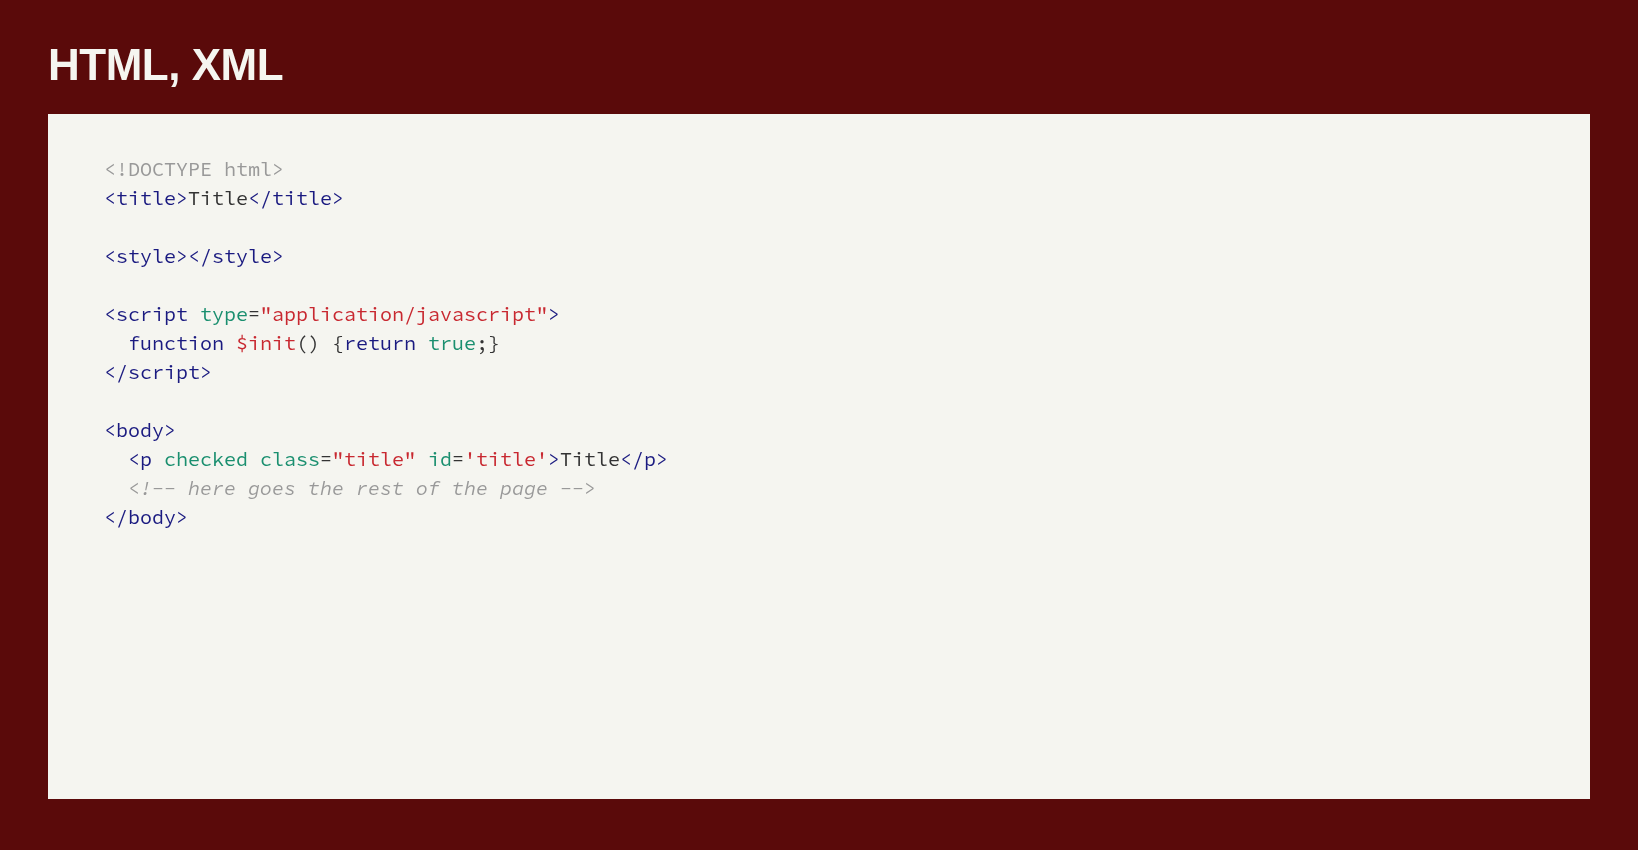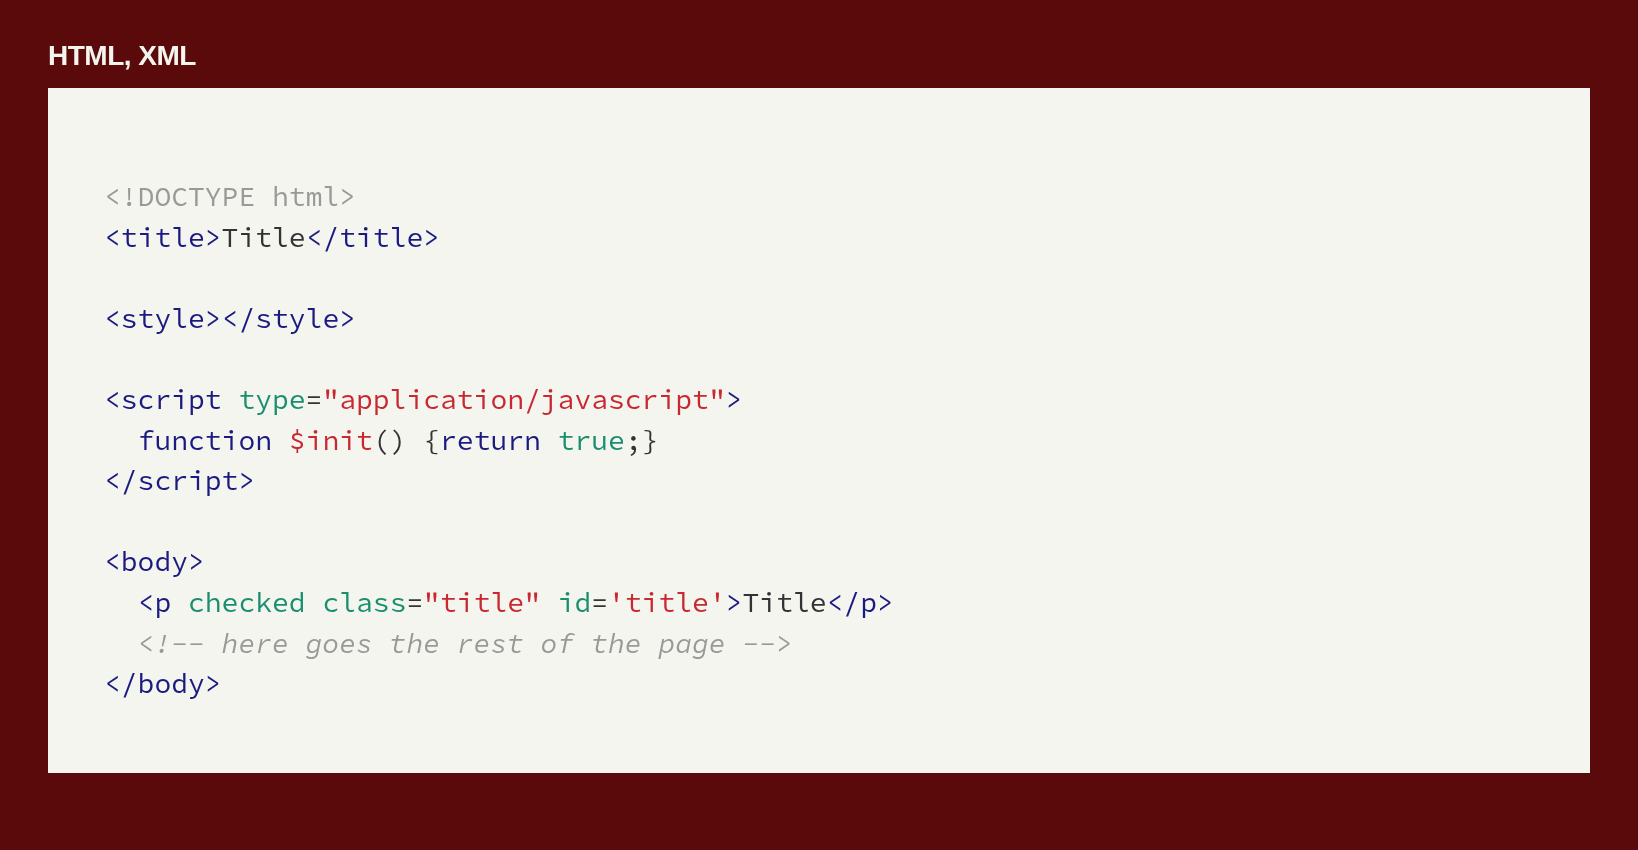--- a/index.html
+++ b/index.html
@@ -5,37 +5,36 @@
   * { margin: 0; padding: 0; box-sizing: border-box; }
   body {
     background: #5a0a0a;
     width: 1638px;
     height: 850px;
     padding: 40px 48px 48px 48px;
     font-family: -apple-system, BlinkMacSystemFont, "Segoe UI", Arial, sans-serif;
   }
   .title {
     color: #f5f5f0;
-    font-size: 28px;
+    font-size: 44px;
     font-weight: 700;
-    margin-bottom: 16px;
+    margin-bottom: 24px;
     letter-spacing: -0.5px;
   }
   .code-panel {
     background: #f5f5f0;
     padding: 40px 56px;
     height: 685px;
   }
   .code {
     font-family: "Source Code Pro", "DejaVu Sans Mono", Menlo, Consolas, monospace;
-    font-size: 28px;
+    font-size: 20px;
     line-height: 1.45;
     white-space: pre;
     color: #333;
-    margin-top: 48px;
   }
   .tok-doctype   { color: #999; }
   .tok-tag       { color: #1a1a80; }
   .tok-attr      { color: #1a8f6f; }
   .tok-string    { color: #c82830; }
   .tok-text      { color: #333; }
   .tok-keyword   { color: #1a1a80; }
   .tok-funcname  { color: #c82830; }
   .tok-literal   { color: #1a8f6f; }
   .tok-italic    { font-style: italic; color:#999; }

